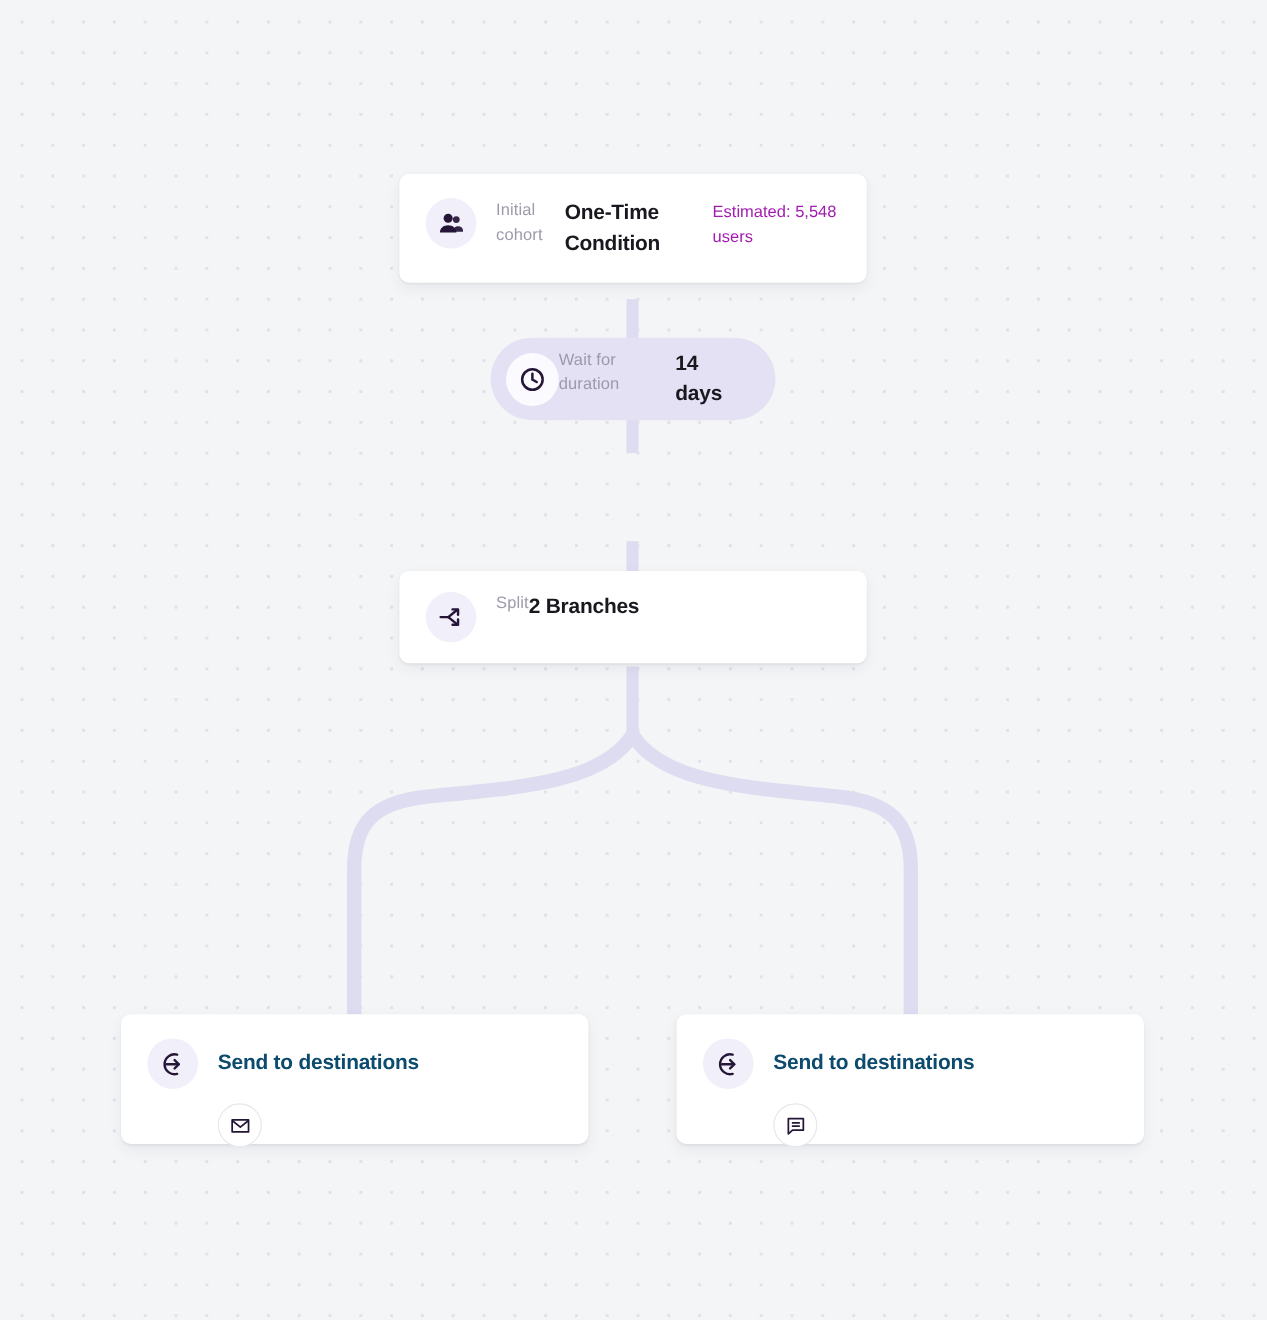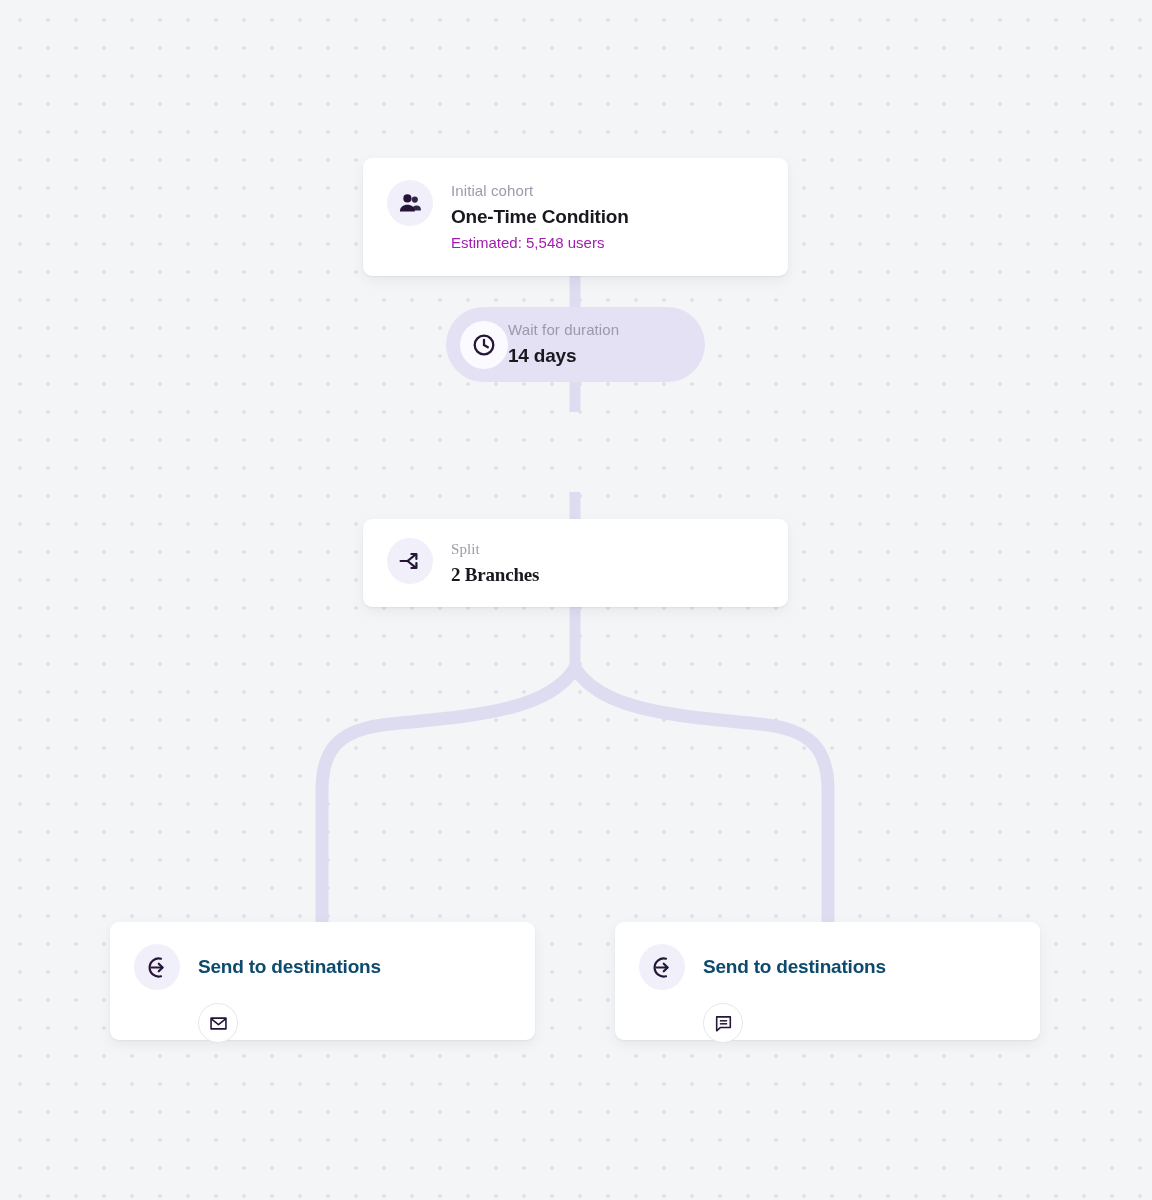--- a/index.html
+++ b/index.html
@@ -74,21 +74,21 @@
     min-width: 46px;
     border-radius: 50%;
     background: #f1eff9;
     display: flex;
     align-items: center;
     justify-content: center;
   }
 
   .icon-circle svg { display: block; }
 
-  .card-text { display: flex; flex-direction: column; }
+  .card-text { display: flex; flex-direction: row; }
 
   .node-label {
     font-size: 15px;
     color: #9b9bab;
     line-height: 1.5;
     letter-spacing: 0.1px;
   }
 
   .node-title {
     font-size: 19px;
@@ -151,21 +151,21 @@
   }
   #node-condition .card-pad { padding: 19px 24px; }
 
   
   #node-split {
     left: 363px;
     top: 519px;
     width: 425px;
     height: 90px;
   }
-  #node-split .card-pad { padding: 19px 24px; font-family: Liberation Serif, serif; }
+  #node-split .card-pad { padding: 19px 24px; }
 
   
   .dest-card {
     background: #ffffff;
     border-radius: 9px;
     box-shadow: 0 1px 2px rgba(24, 24, 40, 0.055),
                 0 5px 14px rgba(24, 24, 40, 0.055);
     width: 100%;
     height: 100%;
     padding: 22px 24px;

